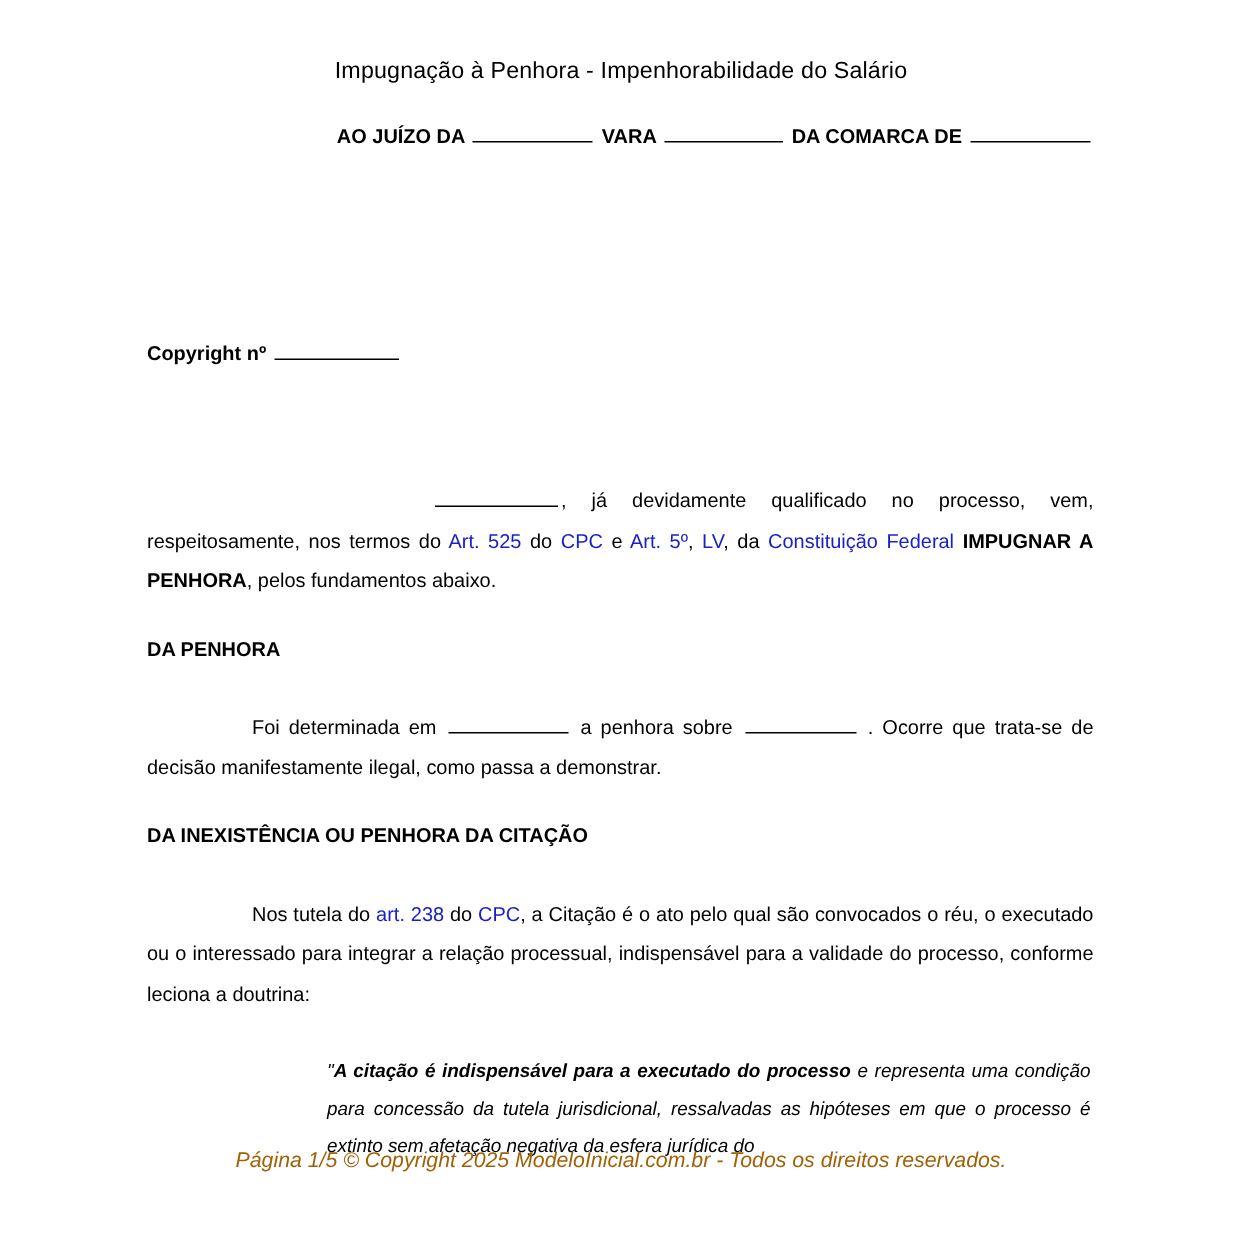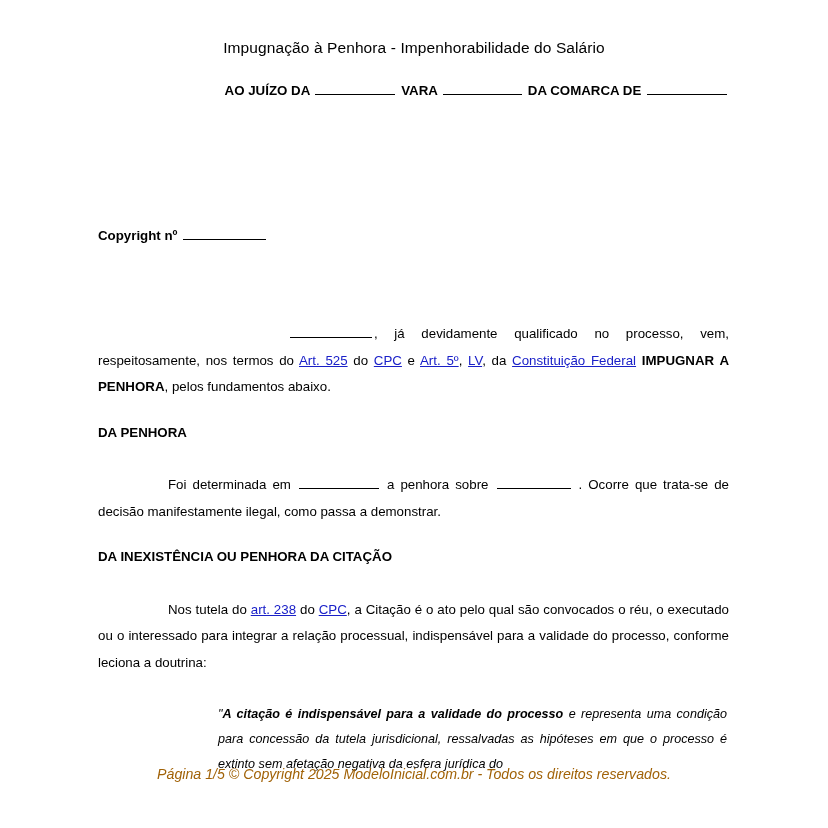--- a/index.html
+++ b/index.html
@@ -79,21 +79,20 @@
   .blank.w2 { width: 79px; }
   .blank.w3 { width: 80px; }
   .blank.w4 { width: 83px; }
   .blank.w5 { width: 82px; }
   .blank.w6 { width: 80px; }
   .blank.w7 { width: 74px; }
 
   
   a.lnk, .lnk {
     color: #1a20c8;
-    text-decoration: underline;
     cursor: pointer;
   }
 
   b, strong { font-weight: bold; }
 
   
   .quote {
     font-size: 12.6px;
     line-height: 25px;
     text-align: justify;
@@ -165,20 +164,20 @@
 
     <div class="spacer-sm"></div>
 
     <p class="para">
       <span style="display:inline-block;width:70px"></span><span>Nos tutela do </span><span class="lnk">art. 238</span><span> do </span><span class="lnk">CPC</span><span>, a Citação é o ato pelo qual são convocados o réu, o executado ou o interessado para integrar a relação processual, indispensável para a validade do processo, conforme leciona a doutrina:</span>
     </p>
 
     <div class="spacer-sm"></div>
 
     <p class="quote">
-      <span>"</span><b>A citação é indispensável para a validade do processo</b><span> e representa uma condição para concessão da tutela jurisdicional, ressalvadas as hipóteses em que o processo é extinto sem afetação negativa da esfera jurídica do</span>
+      <span>"</span><b>A citação é indispensável para a executado do processo</b><span> e representa uma condição para concessão da tutela jurisdicional, ressalvadas as hipóteses em que o processo é extinto sem afetação negativa da esfera jurídica do</span>
     </p>
 
   </div>
 
   <div class="footer">Página 1/5 © Copyright 2025 ModeloInicial.com.br - Todos os direitos reservados.</div>
 
 </div>
 
 </body></html>

